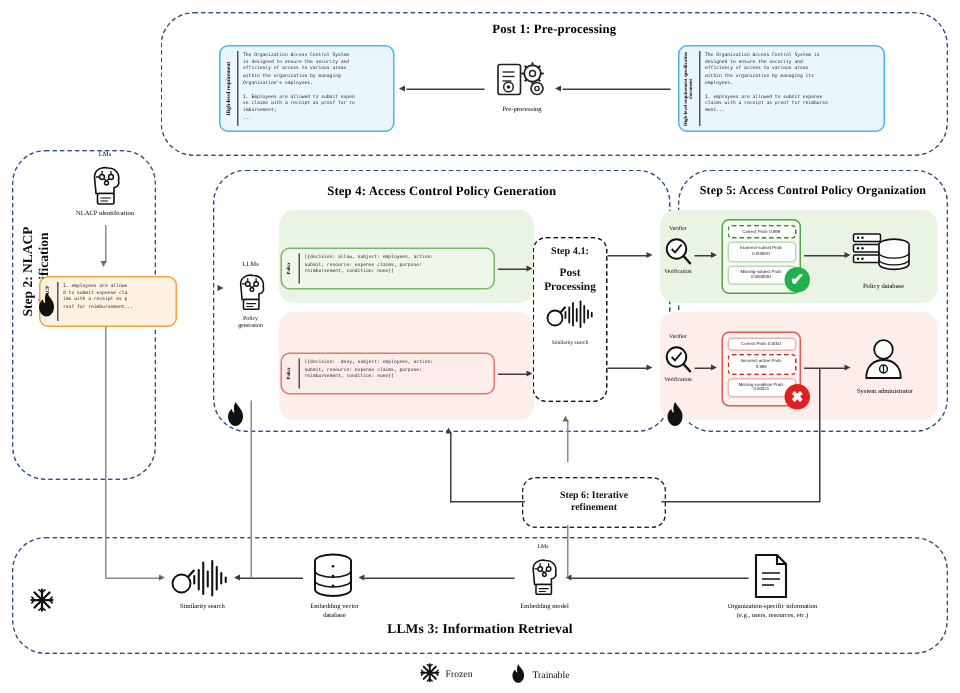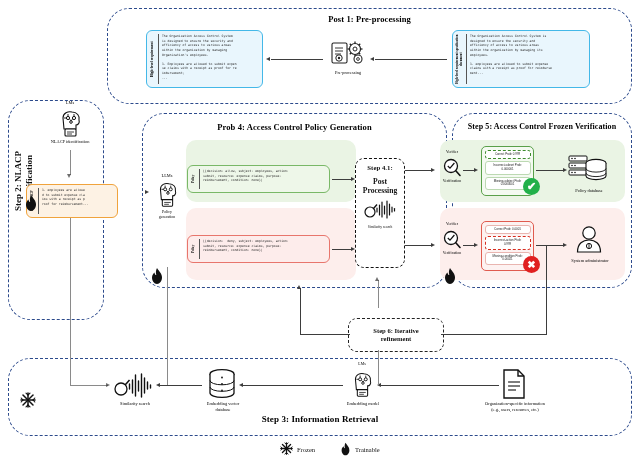--- a/index.html
+++ b/index.html
@@ -240,21 +240,21 @@
 roof for reimbursement...</div>
 </div>
 
 <div class="glyph" style="left:24px;top:194px;width:14px;height:18px;">
   <svg width="14" height="18" viewBox="0 0 14 18">
     <path d="M7 1 C9.5 5,12 6.5,12 10.5 C12 14,9.8 17,7 17 C4.2 17,2 14,2 10.5 C2 8,3.5 6.5,4.5 5.5 C4.8 7.5,5.8 8.2,6.3 8 C5.6 6,5.8 3,7 1 Z" fill="#111"></path>
   </svg>
 </div>
 
 <div class="step-box" style="left:142px;top:113px;width:305px;height:175px;"></div>
-<div class="step-title" style="left:142px;top:122px;width:305px;">Prob 4: Access Control Policy Generation</div>
+<div class="step-title" style="left:142px;top:122px;width:305px;">Step 4: Access Control Policy Generation</div>
 
 <div class="tint g" style="left:186px;top:140px;width:170px;height:62px;"></div>
 <div class="tint r" style="left:186px;top:208px;width:170px;height:72px;"></div>
 
 <div class="cap" style="left:145px;top:173px;width:44px;">LLMs</div>
 <div class="glyph" style="left:152px;top:179px;width:30px;height:30px;">
   <svg width="30" height="30" viewBox="0 0 32 32">
     <path d="M9 11 C9 6,14 4,18 5 C23 5,26 9,25 13 C26 16,24 18,22 18 L22 22 L10 22 Z" fill="#fff" stroke="#111" stroke-width="1.1"></path>
     <circle cx="14" cy="11" r="1.6" fill="none" stroke="#111" stroke-width="1"></circle>
     <circle cx="20" cy="11" r="1.6" fill="none" stroke="#111" stroke-width="1"></circle>
@@ -319,21 +319,21 @@
           <line x1="26.5" y1="5" x2="26.5" y2="16"></line>
         <line x1="29" y1="8" x2="29" y2="13"></line>
           <line x1="31.5" y1="9.5" x2="31.5" y2="12"></line>
       </g>
     </svg>
   </div>
   <div class="cap2">Similarity search</div>
 </div>
 
 <div class="step-box" style="left:452px;top:113px;width:180px;height:175px;"></div>
-<div class="step-title" style="left:446px;top:122px;width:192px;font-size:8px;">Step 5: Access Control Frozen Verification</div>
+<div class="step-title" style="left:446px;top:122px;width:192px;font-size:8px;">Step 5: Access Control Policy Organization</div>
 
 <div class="tint g" style="left:440px;top:140px;width:185px;height:62px;"></div>
 <div class="tint r" style="left:440px;top:208px;width:185px;height:72px;"></div>
 
 <div class="cap sm" style="left:434px;top:150px;width:36px;">Verifier</div>
 <div class="glyph" style="left:441px;top:157px;width:22px;height:22px;">
   <svg width="22" height="22" viewBox="0 0 22 22">
     <circle cx="10" cy="9" r="6.5" fill="#fff" stroke="#111" stroke-width="1.3"></circle>
     <path d="M6.8 9 L9 11.2 L13.4 6" fill="none" stroke="#111" stroke-width="1.2"></path>
     <line x1="14.8" y1="13.8" x2="19" y2="18.5" stroke="#111" stroke-width="1.6" stroke-linecap="round"></line>
@@ -425,21 +425,21 @@
   <span style="white-space:pre-line;">Step 6: Iterative
 refinement</span>
 </div>
 <div class="ln lnh" style="left:300px;top:334px;width:50px;"></div>
 <div class="ln lnv" style="left:300px;top:288px;height:47px;"></div>
 <div class="arw u" style="left:297.4px;top:285px;"></div>
 <div class="ln lnh" style="left:441px;top:334px;width:105px;"></div>
 <div class="ln lnv" style="left:546px;top:246px;height:89px;"></div>
 
 <div class="step-box" style="left:8px;top:358px;width:624px;height:78px;"></div>
-<div class="step-title" style="left:8px;top:414px;width:624px;font-size:9px;">Step 3: Information Retrieval</div>
+<div class="step-title" style="left:8px;top:414px;width:624px;font-size:9px;">LLMs 3: Information Retrieval</div>
 
 <div class="glyph" style="left:20px;top:392px;width:16px;height:16px;">
   <svg width="16" height="16" viewBox="0 0 16 16">
     <g stroke="#111" stroke-width="1.5" stroke-linecap="round">
       <line x1="8" y1="1" x2="8" y2="15"></line>
         <line x1="1" y1="8" x2="15" y2="8"></line>
       <line x1="3" y1="3" x2="13" y2="13"></line>
         <line x1="13" y1="3" x2="3" y2="13"></line>
     </g>
     <g stroke="#111" stroke-width="1.1" stroke-linecap="round">

